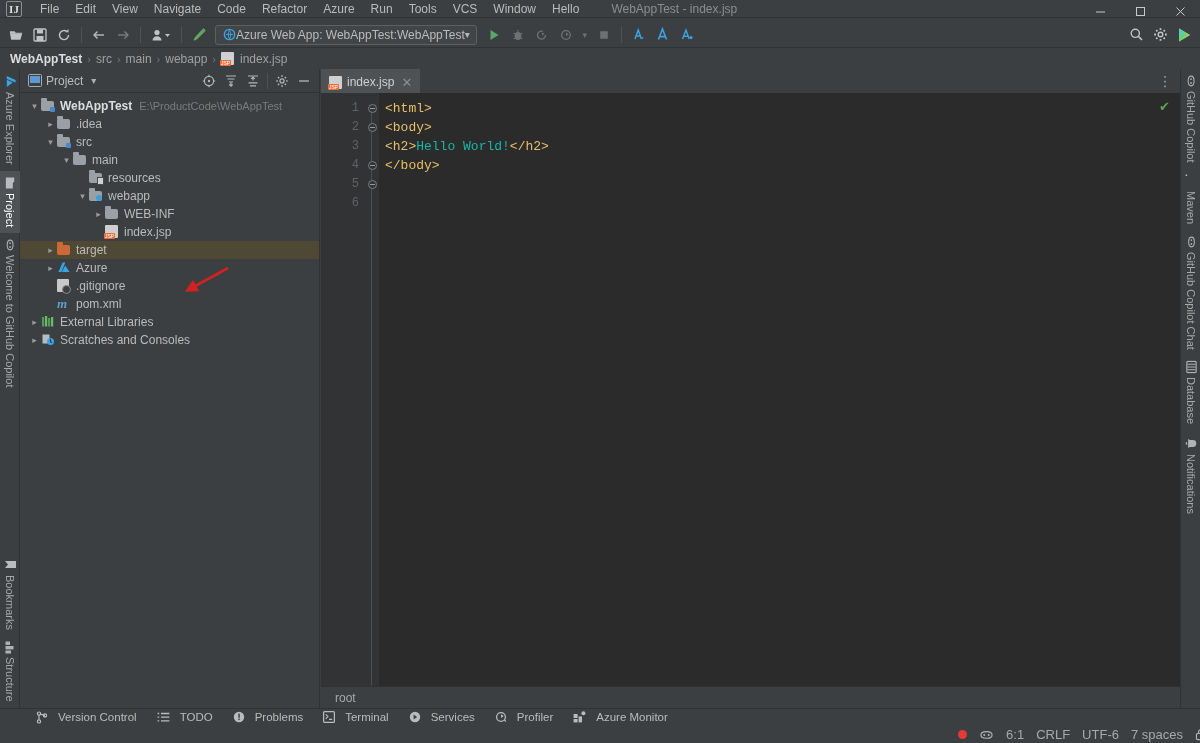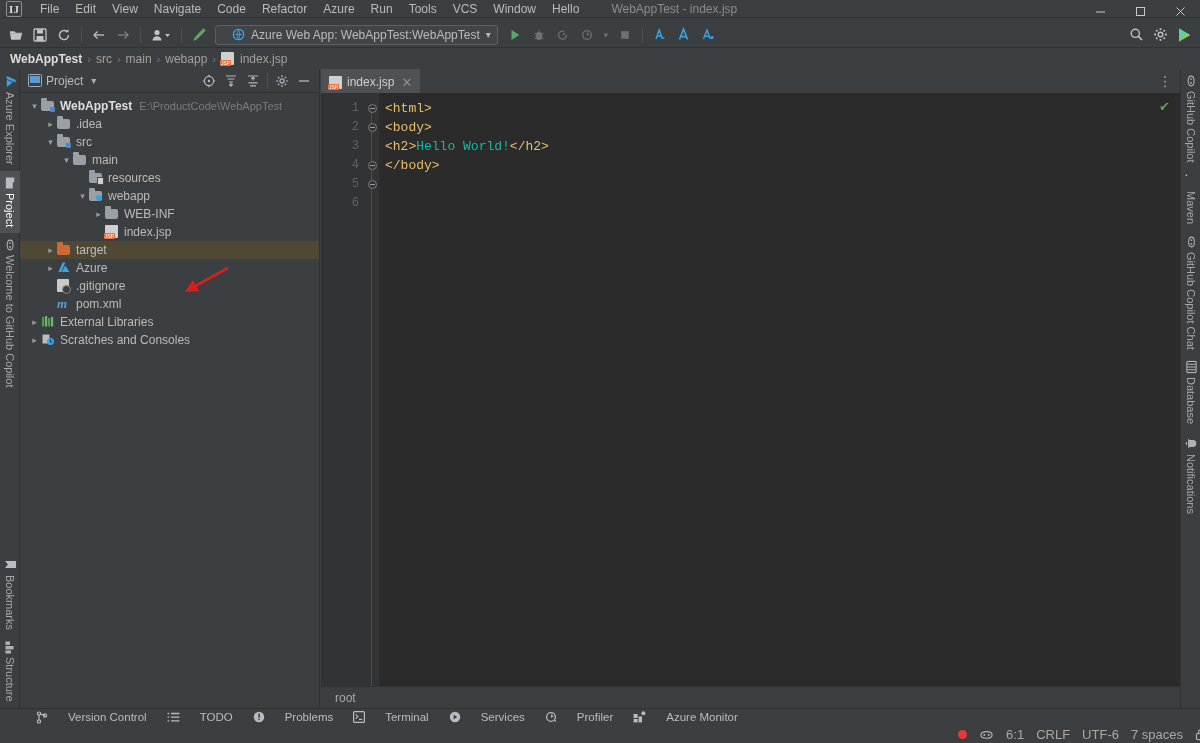--- a/index.html
+++ b/index.html
@@ -48,22 +48,22 @@
   }
   .tb-ico {
     width: 22px; height: 22px; margin: 0 1px; display: flex;
     align-items: center; justify-content: center; color: #afb1b3;
   }
   .tb-ico:first-child { margin-left: 5px; }
   .tb-sep {
     width: 1px; height: 16px; background: #4e5254; margin: 0 5px;
   }
   .runconfig {
-    display: flex; align-items: center; gap: 6px; height: 20px;
-    border: 1px solid #5e6060; border-radius: 3px; padding: 0 6px 0 16px;
+    display: flex; align-items: center; height: 20px;
+    border: 1px solid #5e6060; border-radius: 3px; padding: 0 6px 0 7px;
     margin-left: 4px; background: #424547; color: #bbbbbb; font-size: 12px;
     white-space: nowrap;
   }
   .tb-right { position: absolute; right: 4px; display: flex; align-items: center; }
 
   
   .breadcrumbs {
     position: absolute; top: 48px; left: 0; width: 1200px; height: 21px;
     background: #3c3f41; display: flex; align-items: center;
     padding-left: 8px; gap: 0;
@@ -209,21 +209,21 @@
     color: #a8a8a8; font-size: 12px;
   }
 
   
   .bottombar {
     position: absolute; left: 0; bottom: 18px; width: 1200px; height: 17px;
     background: #3c3f41; display: flex; align-items: center;
     padding-left: 26px; gap: 0; border-top: 1px solid #323232;
   }
   .btool {
-    display: flex; align-items: center; gap: 20px; padding: 0 10px;
+    display: flex; align-items: center; gap: 10px; padding: 0 10px;
     color: #bbbbbb; font-size: 11.5px; white-space: nowrap; height: 17px;
   }
   .statusbar {
     position: absolute; left: 16px; bottom: 0; width: 1200px; height: 18px;
     background: #3c3f41; display: flex; align-items: center;
     color: #a8a8a8; font-size: 13px;
   }
   .sb-right { margin-left: auto; display: flex; align-items: center;
         gap: 12px; padding-right: 10px; }
   .reddot { width: 9px; height: 9px; border-radius: 50%; background: #e53935; }

